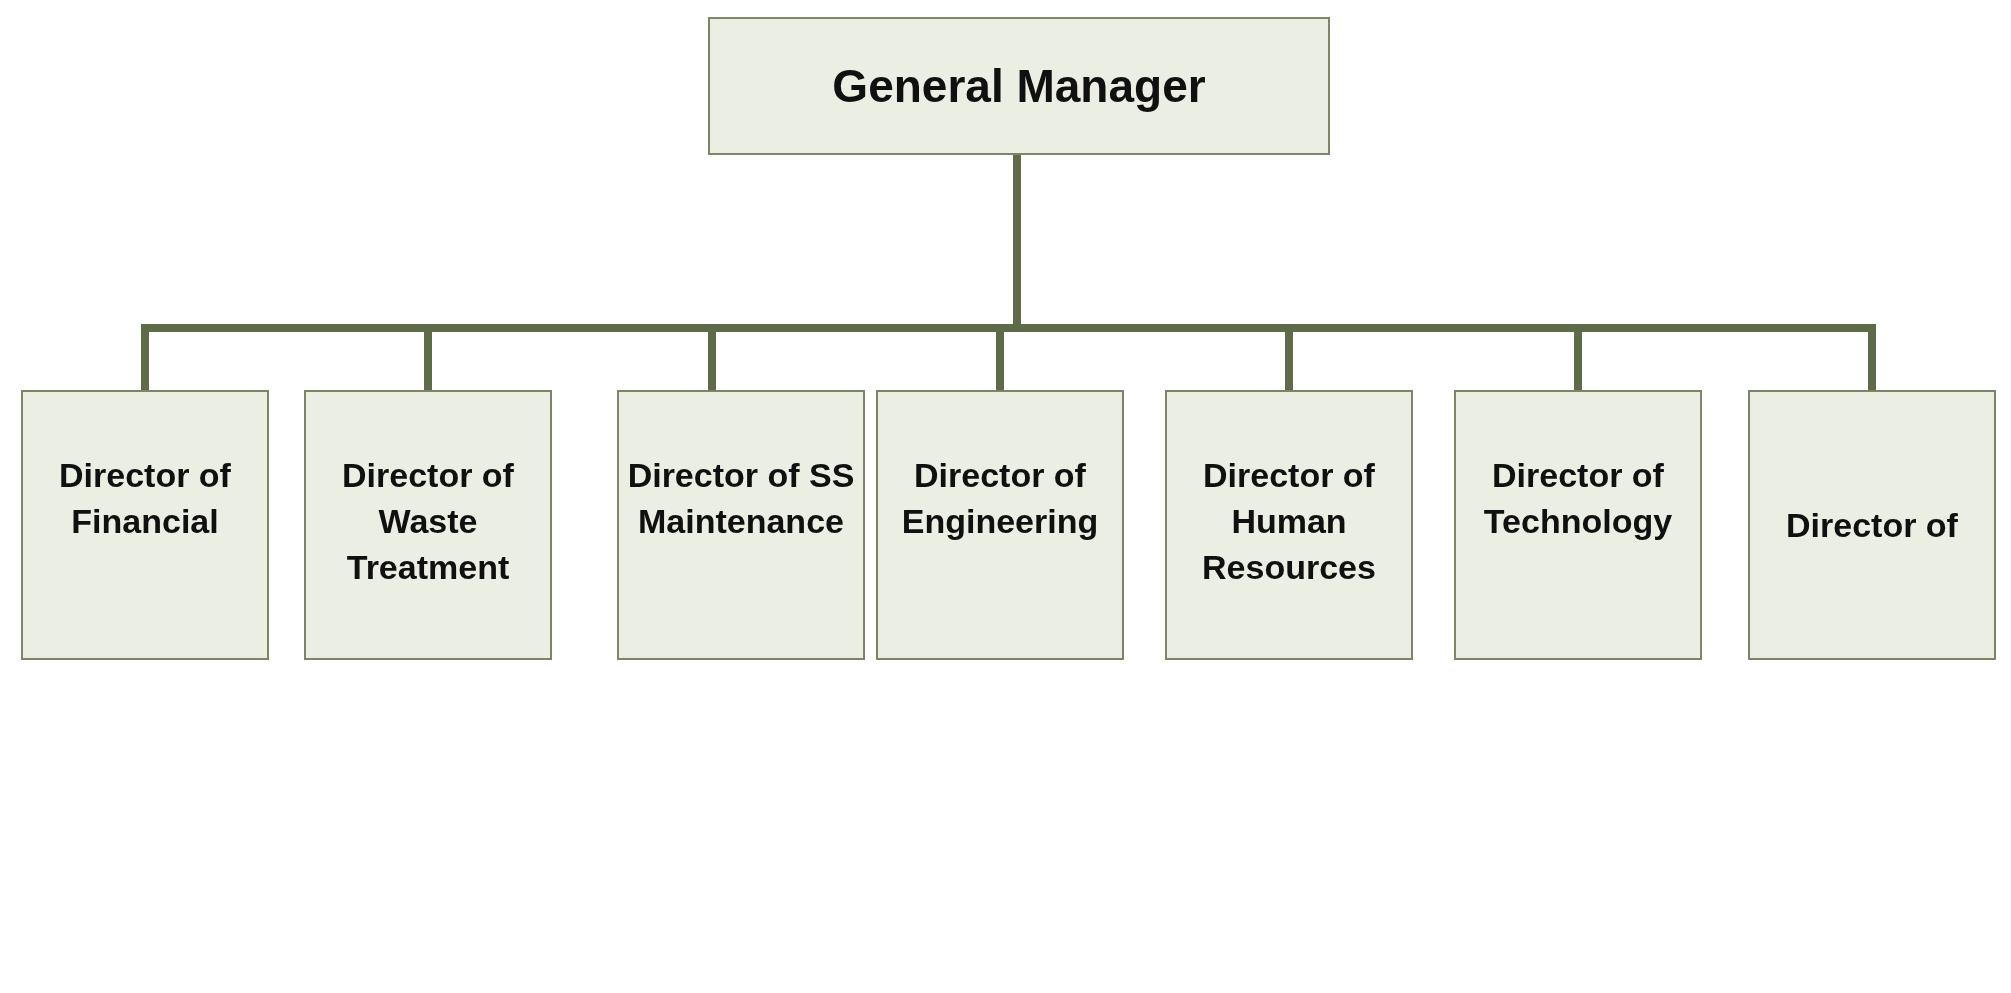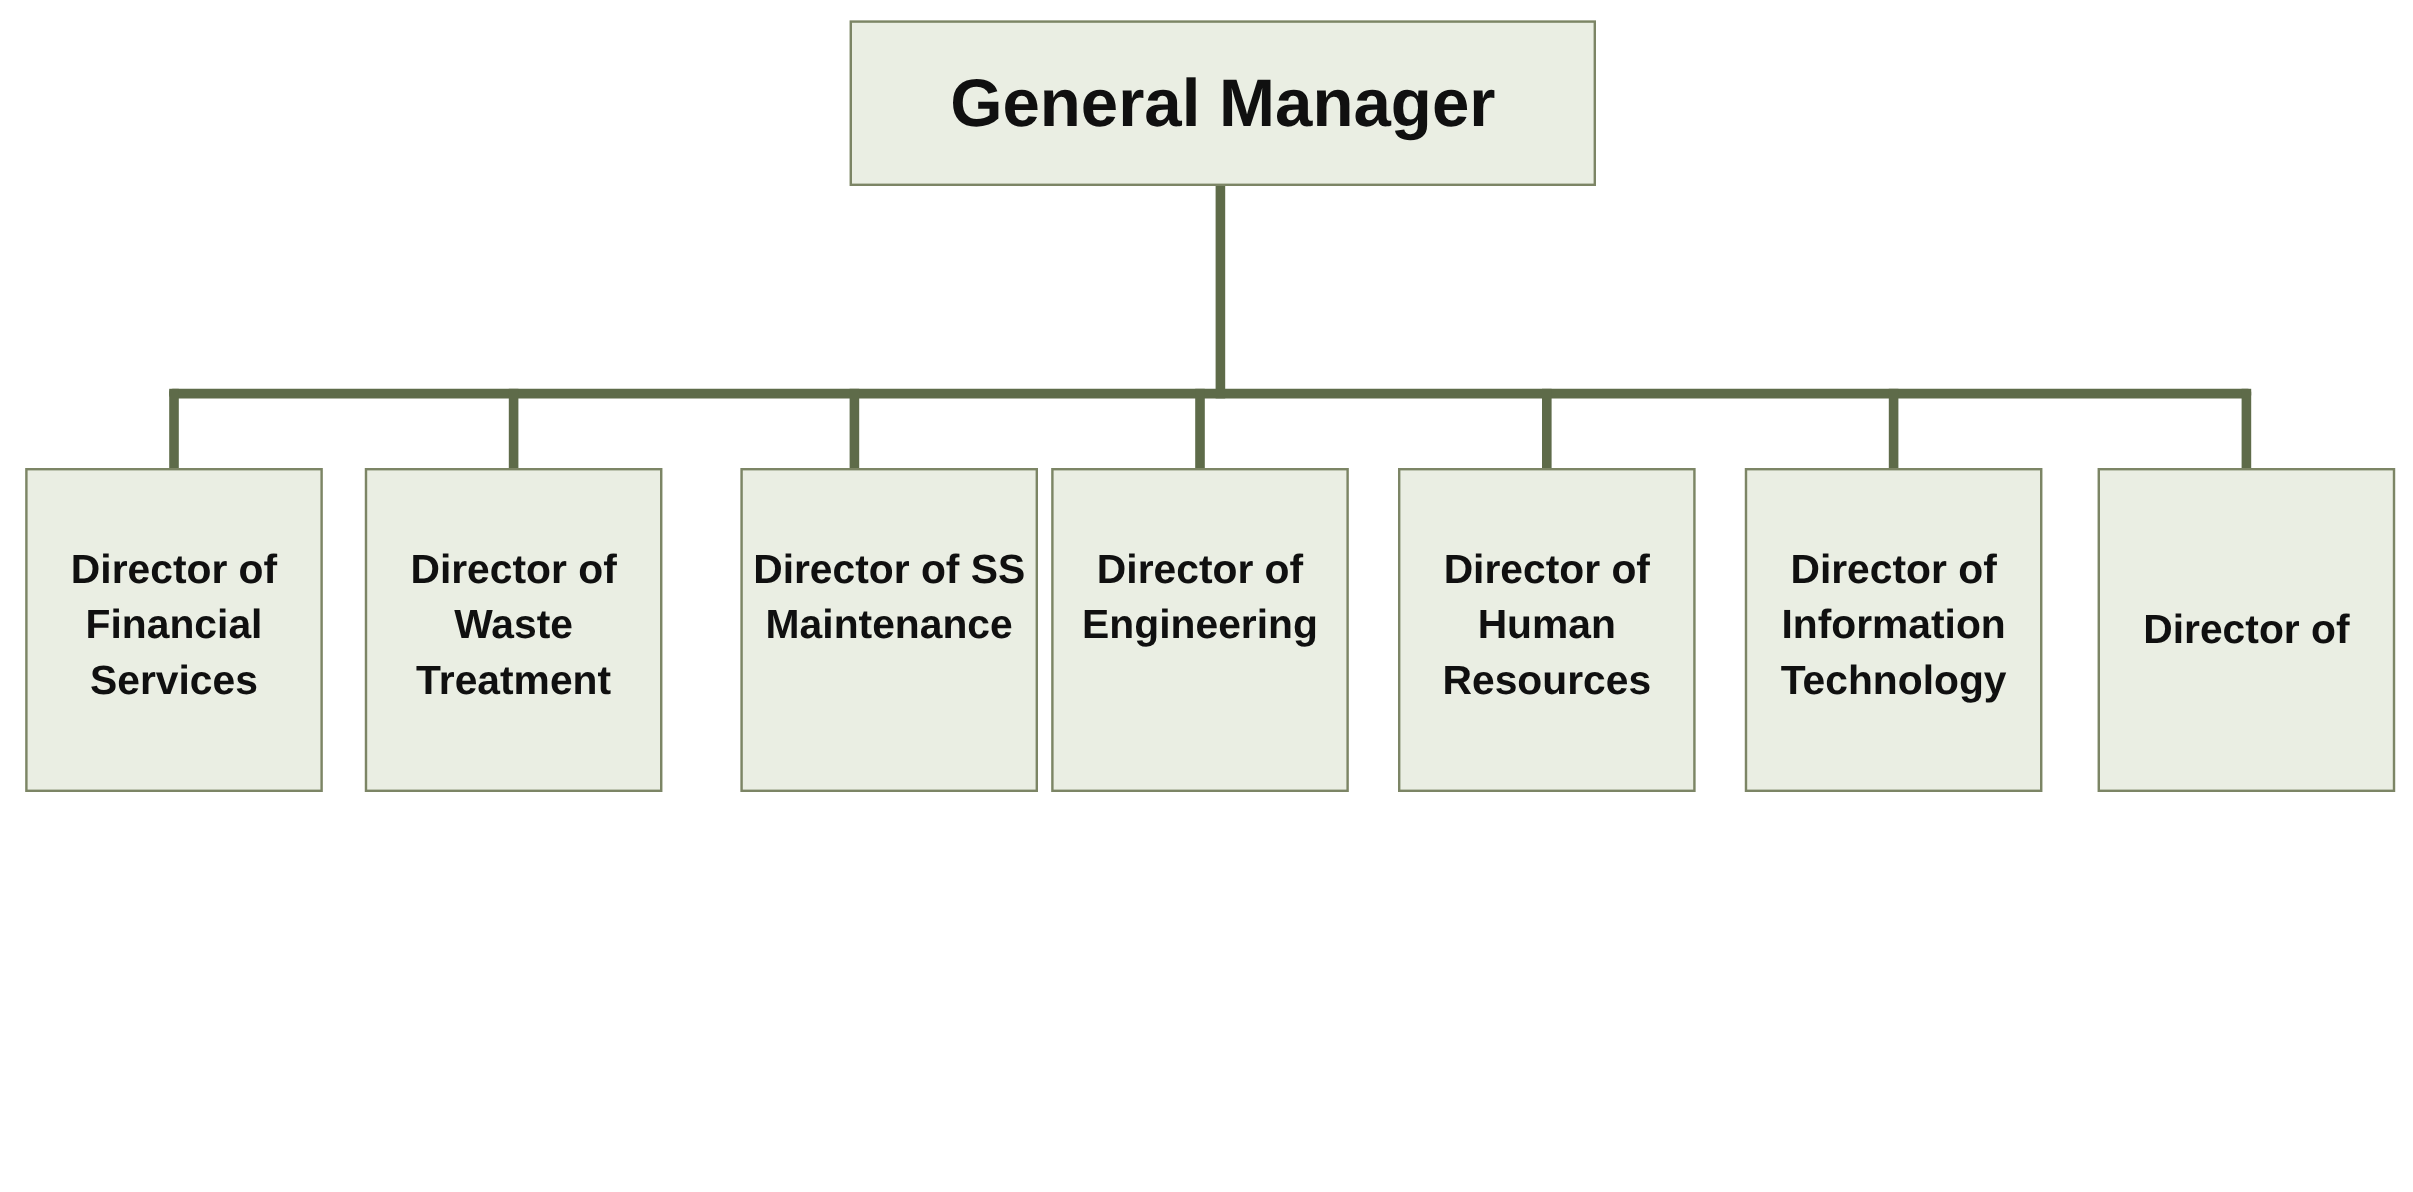--- a/index.html
+++ b/index.html
@@ -42,21 +42,21 @@
     color: var(--text, #101010);
     font-weight: bold;
     text-align: center;
   }
   .node.root {
     left: 708px; top: 17px;
     width: 622px; height: 138px;
     display: flex;
     align-items: center;
     justify-content: center;
-    font-size: 56px;
+    font-size: 46px;
     line-height: 52px;
   }
   .node.child {
     top: 390px;
     width: 248px; height: 270px;
     padding: 60px 4px 0 4px;
     font-size: 34px;
     line-height: 46px;
   }
   .node.child.v-center {
@@ -83,21 +83,20 @@
   <div class="conn drop" style="left:1574px"></div>
   <div class="conn drop" style="left:1868px"></div>
 
   <div class="node root">
     <div class="ln">General Manager</div>
   </div>
 
   <div class="node child" style="left:21px">
     <div class="ln">Director of</div>
     <div class="ln">Financial</div>
-    <div class="ln">Services</div>
   </div>
 
   <div class="node child" style="left:304px">
     <div class="ln">Director of</div>
     <div class="ln">Waste</div>
     <div class="ln">Treatment</div>
   </div>
 
   <div class="node child" style="left:617px">
     <div class="ln">Director of SS</div>
@@ -112,21 +111,20 @@
   </div>
 
   <div class="node child" style="left:1165px">
     <div class="ln">Director of</div>
     <div class="ln">Human</div>
     <div class="ln">Resources</div>
   </div>
 
   <div class="node child" style="left:1454px">
     <div class="ln">Director of</div>
-    <div class="ln">Information</div>
     <div class="ln">Technology</div>
   </div>
 
   <div class="node child v-center" style="left:1748px">
     <div class="ln">Director of</div>
 
   </div>
 
 </div>
 

